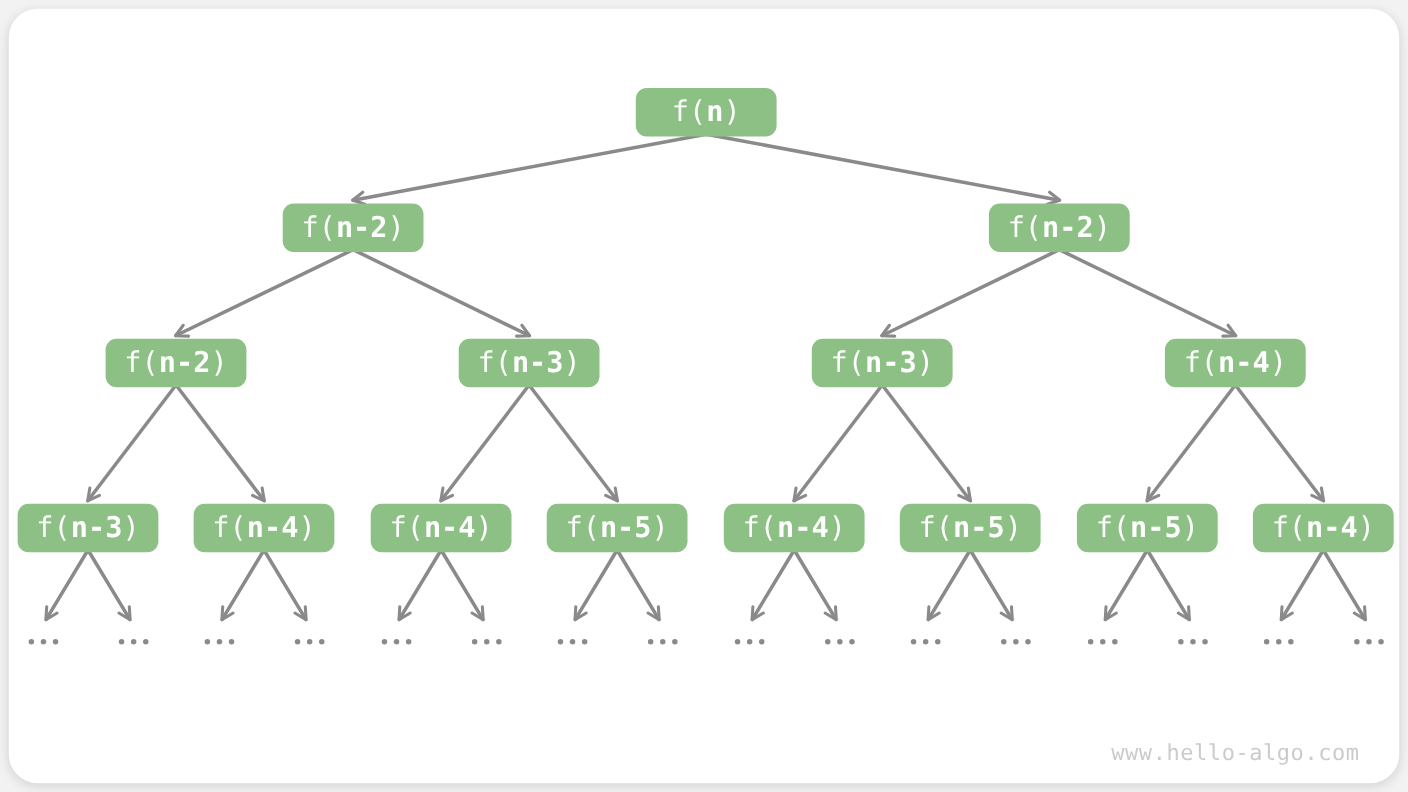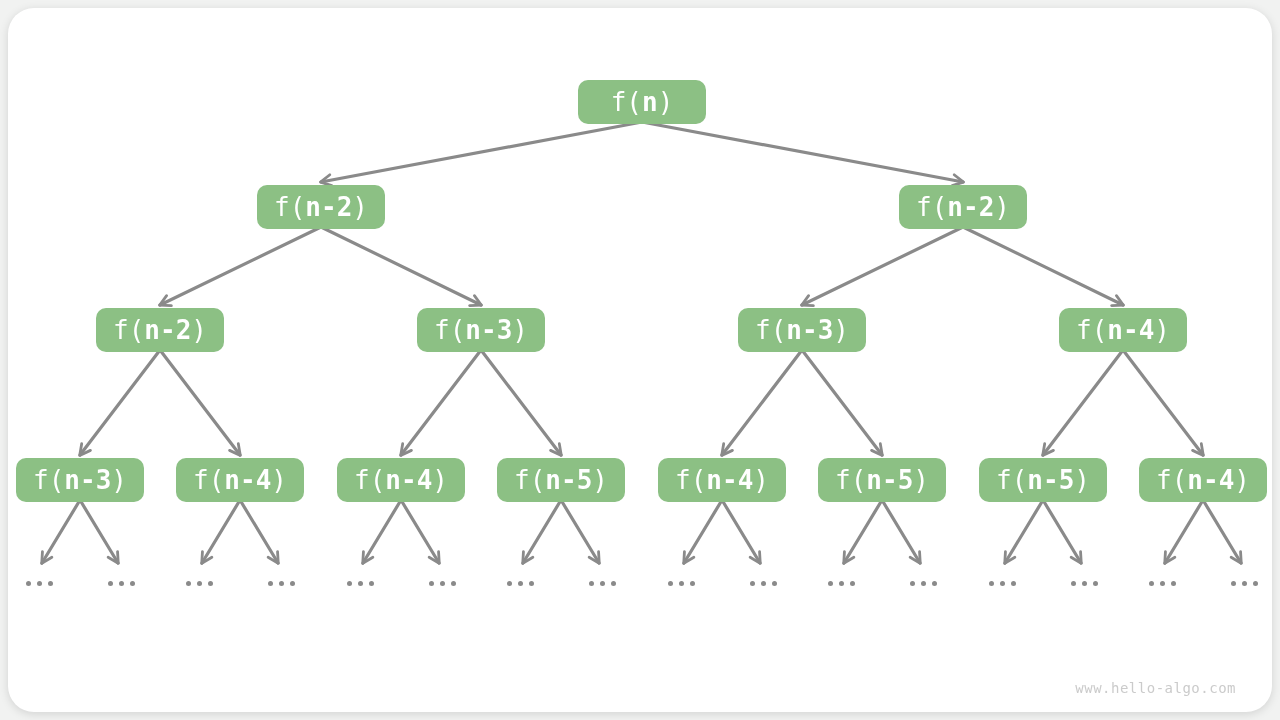--- a/index.html
+++ b/index.html
@@ -62,21 +62,21 @@
   .dot {
     width: 5px;
     height: 5px;
     border-radius: 50%;
     background: var(--dot, #8a8a8a);
   }
   .watermark {
     position: absolute;
     right: 44px;
     bottom: 24px;
-    font-size: 14px;
+    font-size: 20px;
     letter-spacing: 0.5px;
     color: var(--watermark, #cbcbcb);
   }
 </style>
 </head>
 <body>
 
 <div class="stage">
   <div class="card"></div>
 

